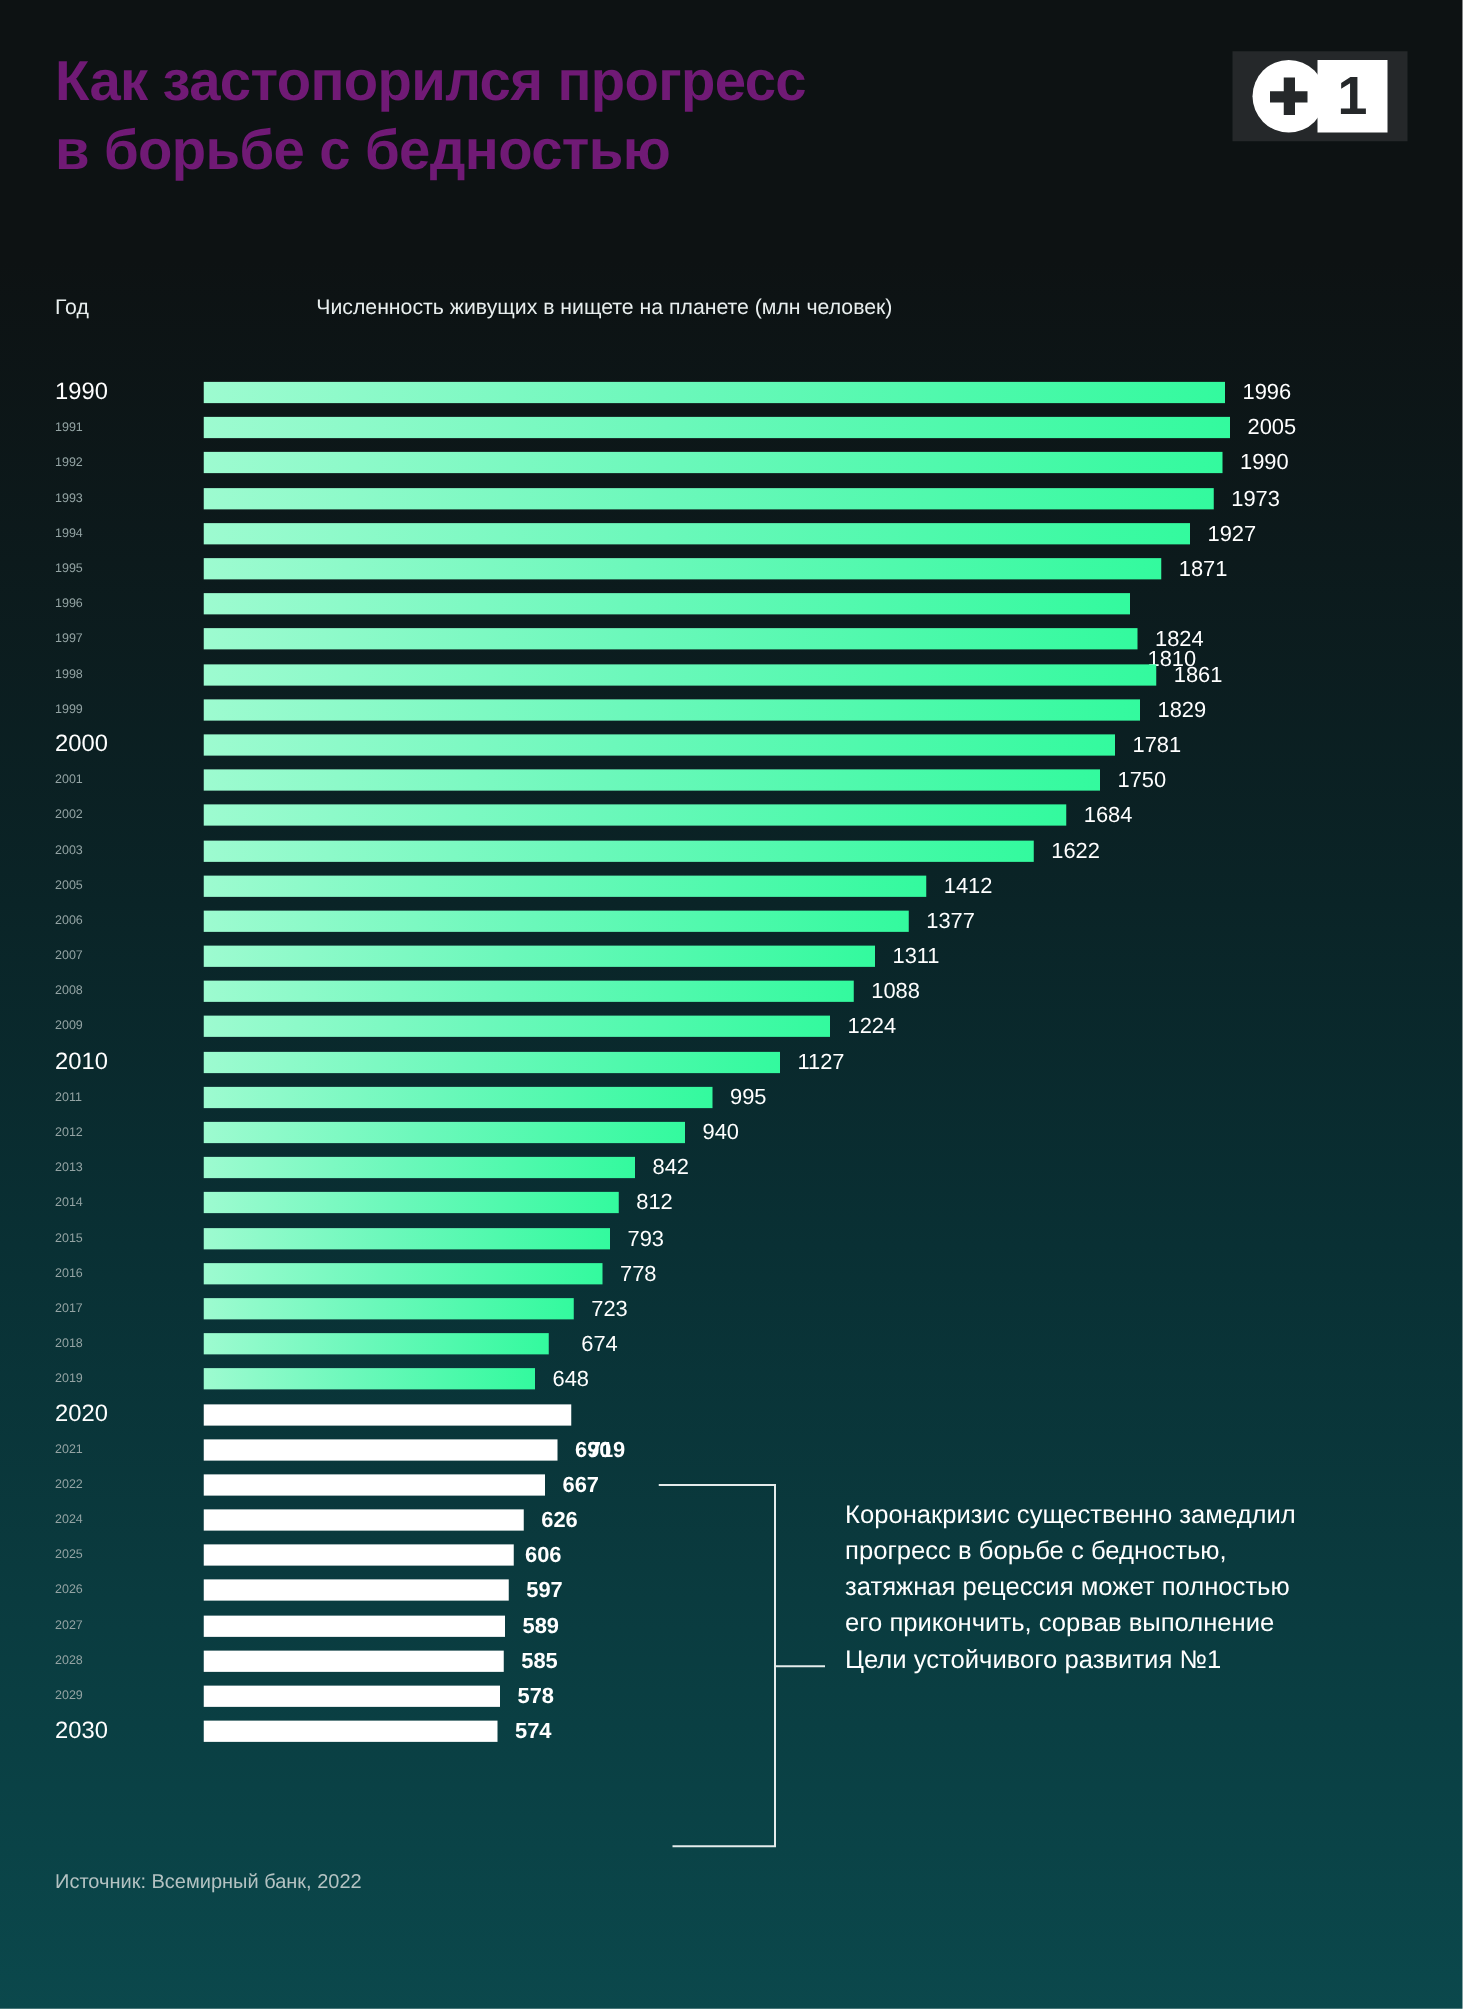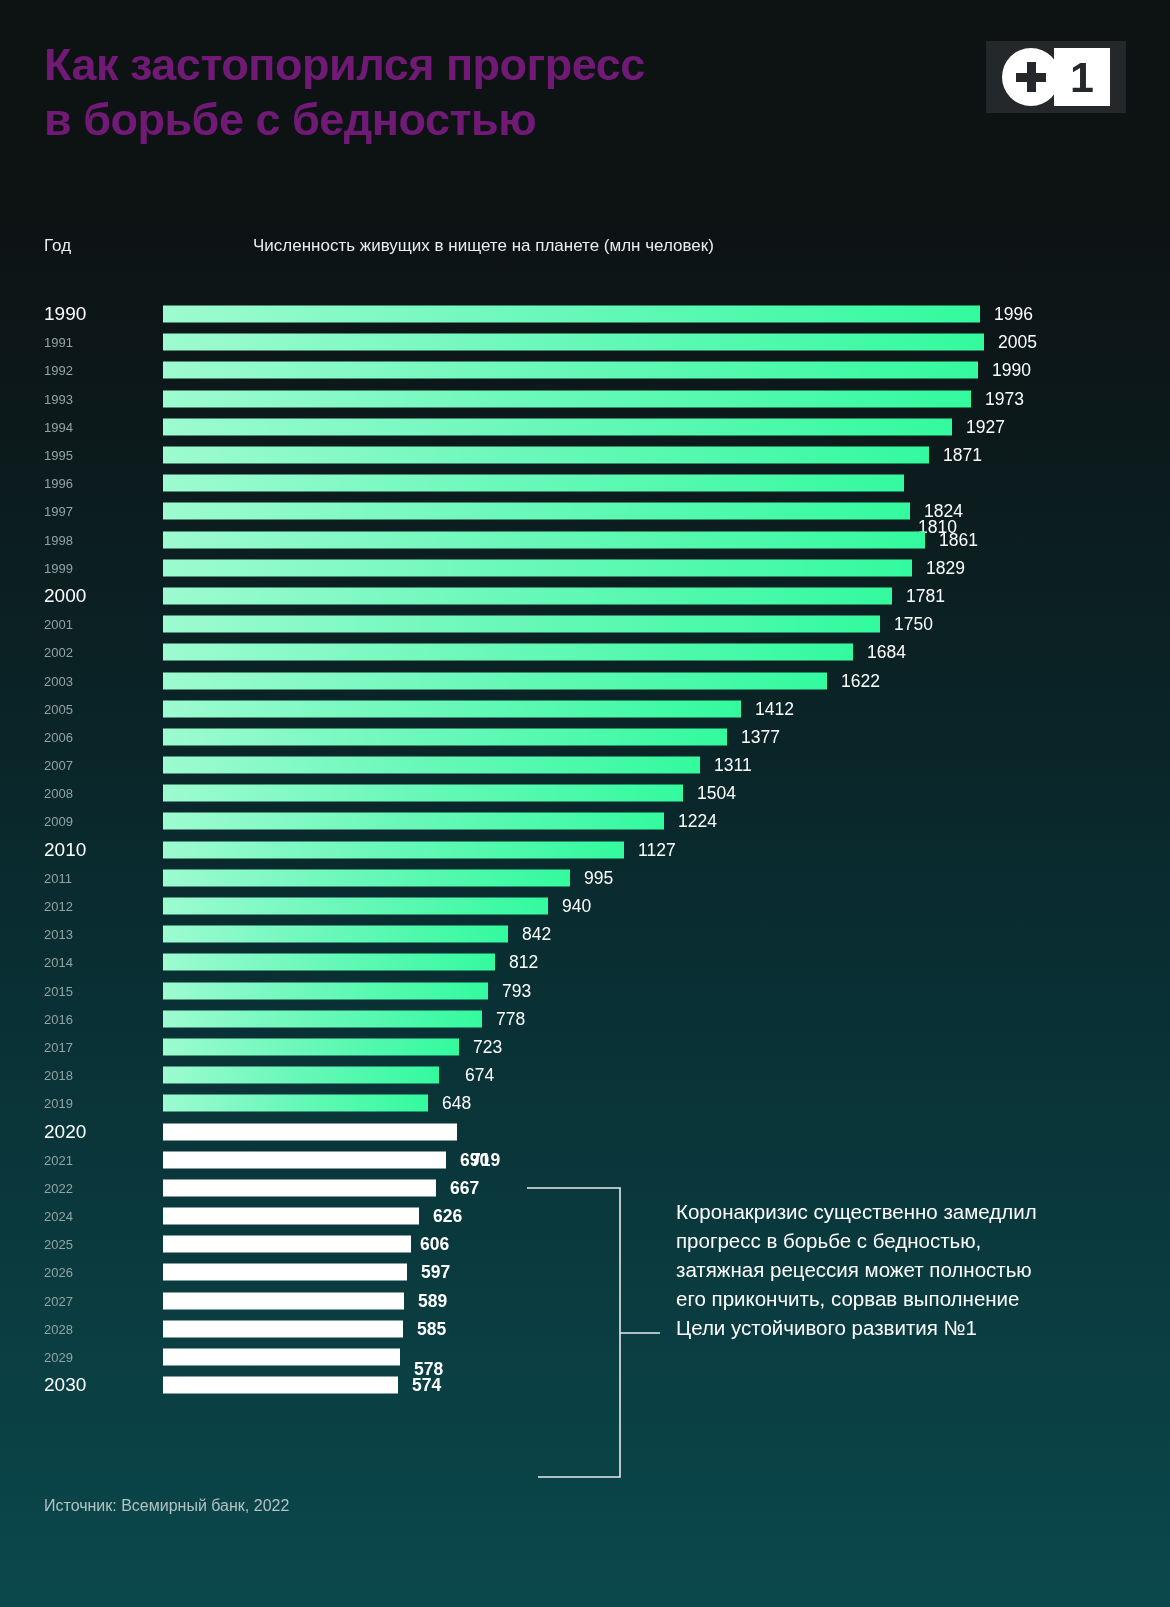--- a/index.html
+++ b/index.html
@@ -42,21 +42,21 @@
   
   .col-headers { position:absolute; left:44px; top:236px; width:1082px; height:24px; }
   .col-year  { position:absolute; left:0px;   top:0; font-size:17px; color:#e8eeee; }
   .col-value { position:absolute; left:209px; top:0; font-size:17px; color:#e8eeee; }
 
   
   .chart { position:absolute; left:0; top:300px; width:1170px; }
   .row { position:relative; height:28.2px; }
   .row-year {
     position:absolute; left:44px; top:50%; transform:translateY(-50%);
-    font-size:13px; color:#93a3a3; white-space:nowrap;
+    font-size:10px; color:#93a3a3; white-space:nowrap;
   }
   .row.decade .row-year { font-size:19px; color:#ffffff; }
   .bar {
     position:absolute; left:163px; top:50%; transform:translateY(-50%);
     height:17px;
   }
   .bar.green { background:linear-gradient(to right,#9dfbd0 0%,#6cf8bb 45%,#33fa9e 100%); }
   .bar.white { background:#ffffff; }
   .row-value {
     position:absolute; top:50%; transform:translateY(-50%);
@@ -181,21 +181,21 @@
       <div class="row-value" style="left: 741px;">1377</div>
     </div>
     <div class="row">
       <div class="row-year">2007</div>
       <div class="bar green" style="width: 537px;"></div>
       <div class="row-value" style="left: 714px;">1311</div>
     </div>
     <div class="row">
       <div class="row-year">2008</div>
       <div class="bar green" style="width: 520px;"></div>
-      <div class="row-value" style="left: 697px;">1504</div>
+      <div class="row-value" style="left: 697px;">1088</div>
     </div>
     <div class="row">
       <div class="row-year">2009</div>
       <div class="bar green" style="width: 501px;"></div>
       <div class="row-value" style="left: 678px;">1224</div>
     </div>
     <div class="row decade">
       <div class="row-year">2010</div>
       <div class="bar green" style="width: 461px;"></div>
       <div class="row-value" style="left: 638px;">1127</div>
@@ -281,21 +281,21 @@
       <div class="row-value" style="left: 418px;">589</div>
     </div>
     <div class="row forecast">
       <div class="row-year">2028</div>
       <div class="bar white" style="width: 240px;"></div>
       <div class="row-value" style="left: 417px;">585</div>
     </div>
     <div class="row forecast">
       <div class="row-year">2029</div>
       <div class="bar white" style="width: 237px;"></div>
-      <div class="row-value" style="left: 414px; margin-top: 12px;">578</div>
+      <div class="row-value" style="left: 414px;">578</div>
     </div>
     <div class="row decade forecast">
       <div class="row-year">2030</div>
       <div class="bar white" style="width: 235px;"></div>
       <div class="row-value" style="left: 412px;">574</div>
     </div>
   </div>
 
 <svg class="bracket" viewBox="0 0 1170 1607" width="1170" height="1607">
   <path d="M 527 1188 L 620 1188 L 620 1477 L 538 1477" fill="none" stroke="#e4ecec" stroke-width="1.6"></path>

